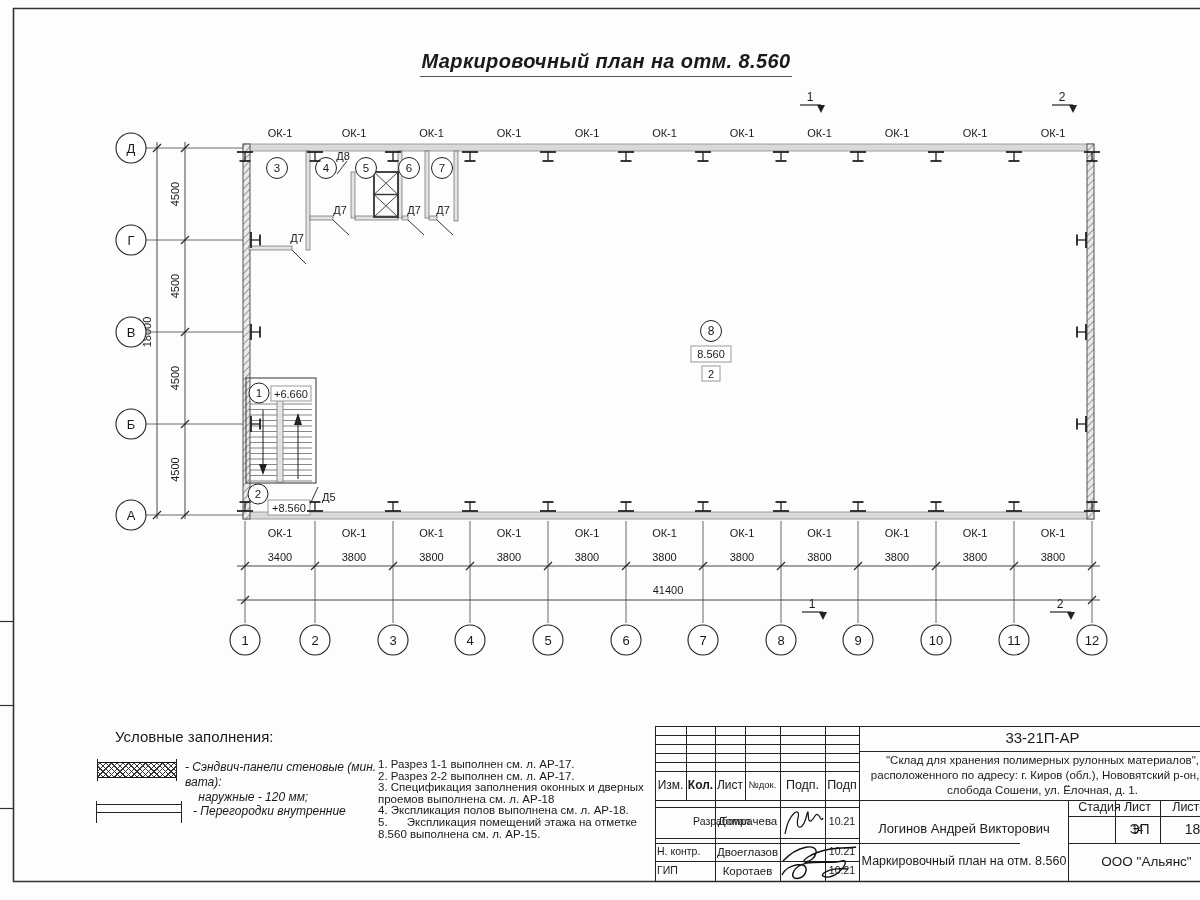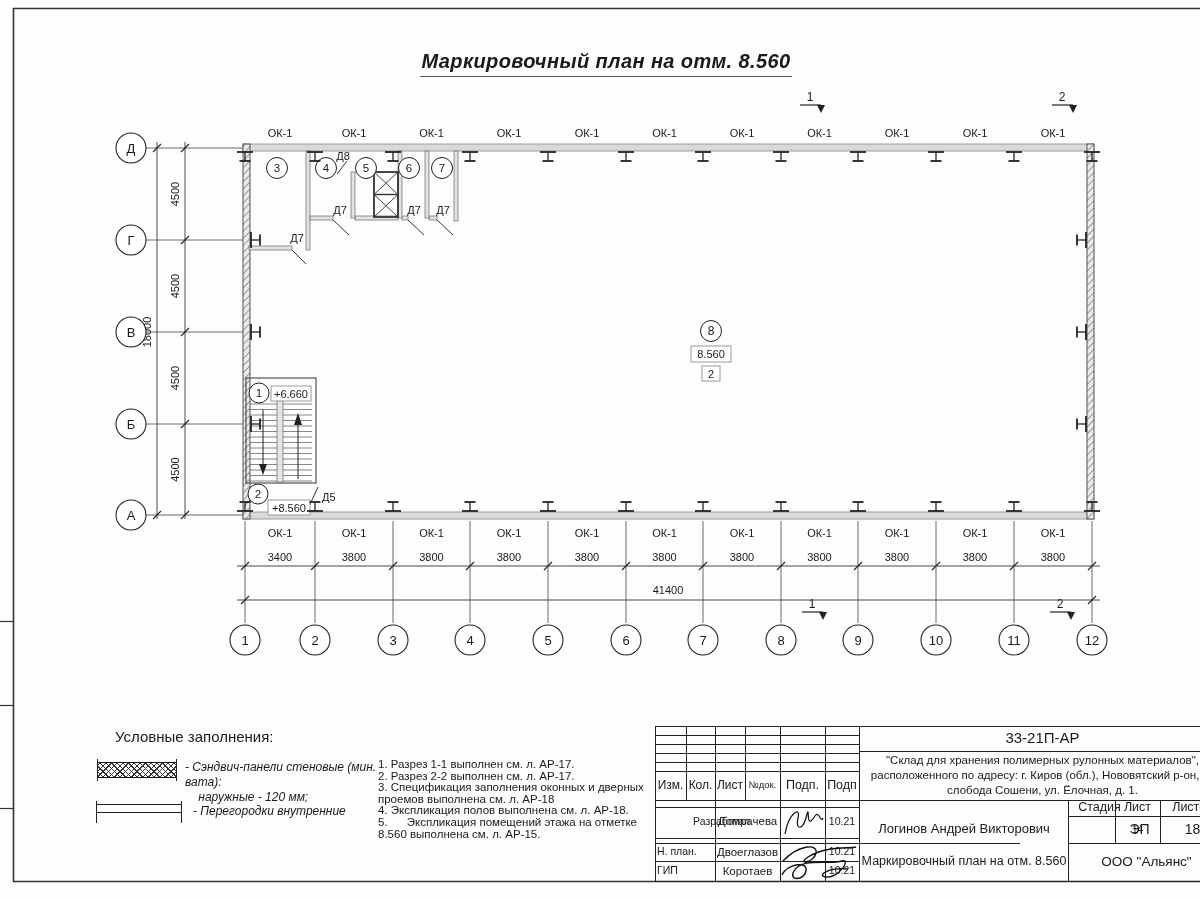--- a/index.html
+++ b/index.html
@@ -442,30 +442,30 @@
   <div class="vl" style="left:90px;top:0;width:1px;height:74px;"></div>
   <div class="vl" style="left:60px;top:0;width:1px;height:156px;"></div>
   <div class="vl" style="left:125px;top:0;width:1px;height:156px;"></div>
   <div class="vl" style="left:170px;top:0;width:1px;height:156px;"></div>
   <div class="vl" style="left:204px;top:0;width:1.4px;height:156px;"></div>
   <div class="vl" style="left:413px;top:74px;width:1.4px;height:82px;"></div>
   <div class="vl" style="left:460px;top:74px;width:1px;height:43px;"></div>
   <div class="vl" style="left:505px;top:74px;width:1px;height:43px;"></div>
 
   <div class="cell" style="left:0;top:45px;width:31px;height:29px;font-size:12px;">Изм.</div>
-  <div class="cell" style="left:31px;top:45px;width:29px;height:29px;font-size:12px;">Кол.</div>
+  <div class="cell" style="left:31px;top:45px;width:29px;height:29px;font-size:12px;font-weight:bold;">Кол.</div>
   <div class="cell" style="left:60px;top:45px;width:30px;height:29px;font-size:12px;">Лист</div>
   <div class="cell" style="left:90px;top:45px;width:35px;height:29px;font-size:9.5px;">№док.</div>
   <div class="cell" style="left:125px;top:45px;width:45px;height:29px;font-size:12.5px;">Подп.</div>
   <div class="cell" style="left:170px;top:45px;width:34px;height:29px;font-size:12.5px;">Подп</div>
 
   <div class="cell" style="left:2px;top:74px;width:58px;height:43px;font-size:10.5px;justify-content:flex-start;text-align:left;margin-left:36px;">Разработал</div>
   <div class="cell" style="left:60px;top:74px;width:65px;height:43px;font-size:11.5px;">Домрачева</div>
   <div class="cell" style="left:170px;top:74px;width:34px;height:43px;font-size:10.5px;">10.21</div>
-  <div class="cell" style="left:2px;top:117px;width:58px;height:18px;font-size:10.5px;justify-content:flex-start;text-align:left;">Н. план.</div>
+  <div class="cell" style="left:2px;top:117px;width:58px;height:18px;font-size:10.5px;justify-content:flex-start;text-align:left;">Н. контр.</div>
   <div class="cell" style="left:60px;top:117px;width:65px;height:18px;font-size:11.5px;">Двоеглазов</div>
   <div class="cell" style="left:170px;top:117px;width:34px;height:18px;font-size:10.5px;">10.21</div>
   <div class="cell" style="left:2px;top:135px;width:58px;height:20px;font-size:10.5px;justify-content:flex-start;text-align:left;">ГИП</div>
   <div class="cell" style="left:60px;top:135px;width:65px;height:20px;font-size:11.5px;">Коротаев</div>
   <div class="cell" style="left:170px;top:135px;width:34px;height:20px;font-size:10.5px;">10.21</div>
 
   <svg class="sig" style="left:122px;top:76px;" width="50" height="40">
     <path d="M8,32 C12,10 24,4 21,16 C18,28 26,30 30,12 C33,2 28,30 38,14 C42,8 44,22 46,16" fill="none" stroke="#111" stroke-width="1.2"></path>
   </svg>
   <svg class="sig" style="left:123px;top:117px;" width="85" height="39">

